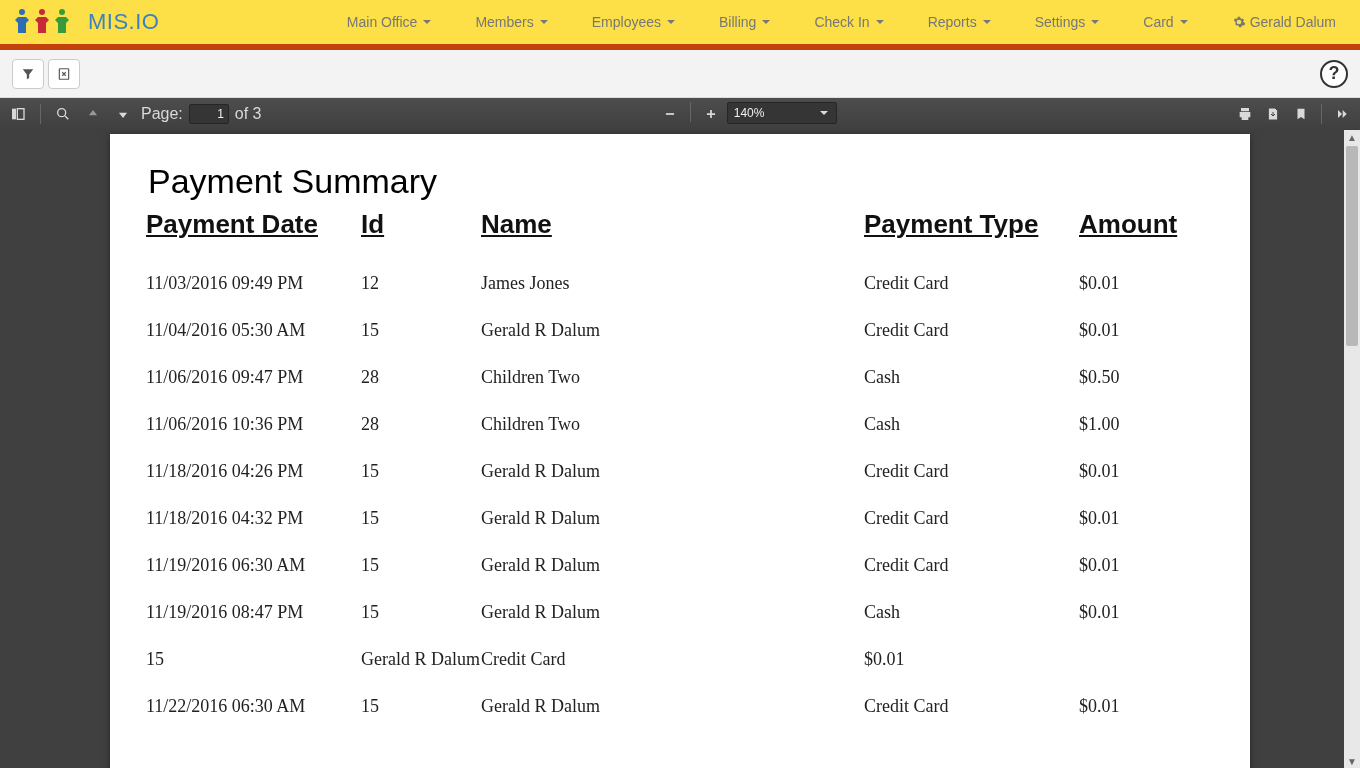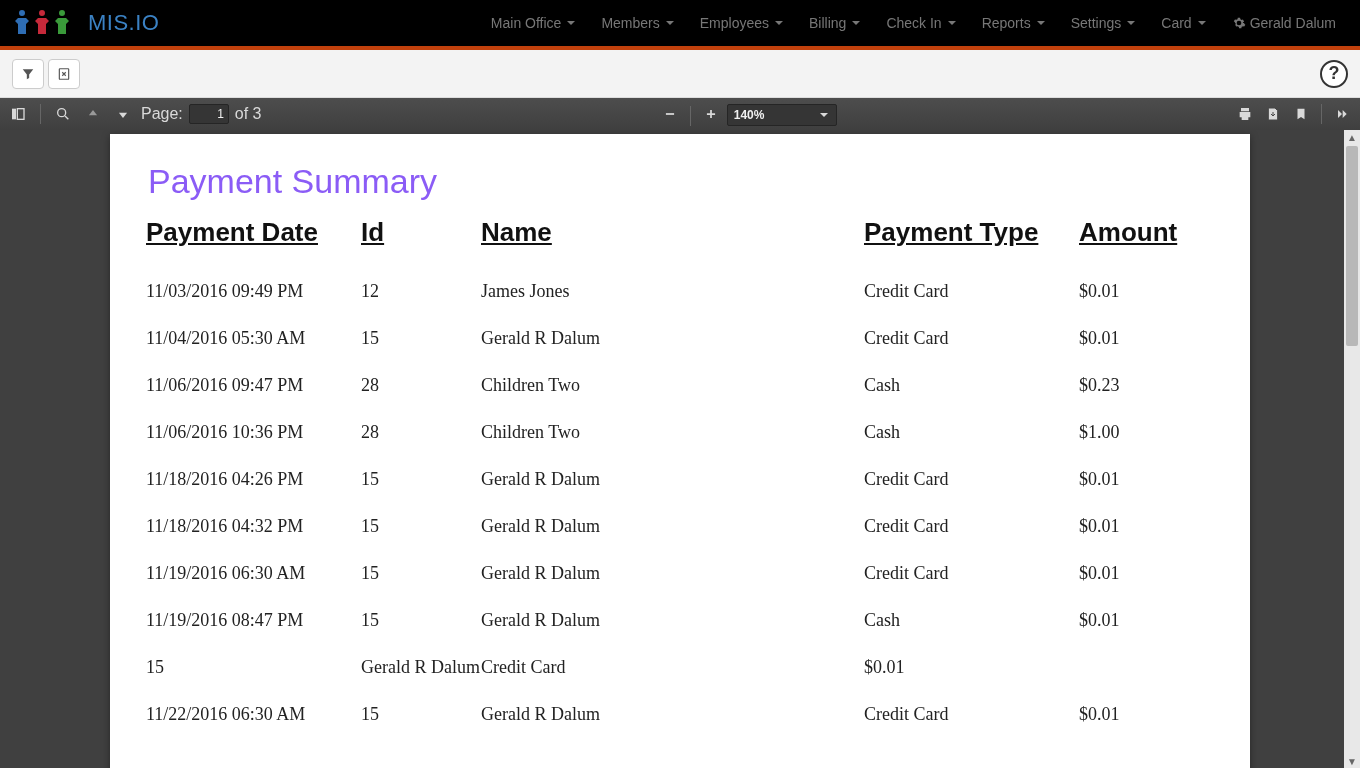--- a/index.html
+++ b/index.html
@@ -8,35 +8,35 @@
     font-size: 14px;
     color: #333;
     background: #fff;
     width: 1360px;
     height: 768px;
     overflow: hidden;
   }
   
   .navbar {
     height: 50px;
-    background: #000000;
-    border-bottom: 4px solid #c2410c;
+    background: #fde047;
+    border-bottom: 6px solid #c2410c;
     display: flex;
     align-items: center;
     padding: 16px 12px;
   }
   .brand {
     display: flex;
     align-items: center;
     gap: 4px;
     margin-right: auto;
   }
   .brand svg { width: 72px; height: 32px; }
   .brand-text { font-size: 22px; font-weight: 400; color: #3b82c4; letter-spacing: 0.5px; }
-  .nav-right { display: flex; align-items: center; gap: 2px; }
+  .nav-right { display: flex; align-items: center; gap: 20px; }
   .nav-item {
     display: flex;
     align-items: center;
     gap: 4px;
     padding: 15px 12px;
     color: #777;
     font-size: 14px;
     cursor: pointer;
     white-space: nowrap;
   }
@@ -117,21 +117,21 @@
   .page-input {
     width: 40px;
     background: #353535;
     border: 1px solid #252525;
     color: #f0f0f0;
     text-align: right;
     padding: 2px 4px;
     border-radius: 2px;
     font-size: 12px;
   }
-  .pdf-center { margin-left:auto; margin-right:auto; display:flex; align-items:flex-end; gap:4px;font-weight:bold; }
+  .pdf-center { margin-left:auto; margin-right:auto; display:flex; align-items:flex-start; gap:4px; }
   .zoom-select {
     background: #353535;
     border: 1px solid #252525;
     color: #f0f0f0;
     height: 22px;
     padding: 0 20px 0 6px;
     border-radius: 2px;
     font-size: 12px;
     position: relative;
     min-width: 110px;
@@ -188,22 +188,22 @@
     width: 1140px;
     background: #fff;
     margin-top: 4px;
     box-shadow: 0 2px 8px rgba(0,0,0,0.4);
     padding: 28px 36px 36px 36px;
     min-height: 100%;
   }
   .page h1 {
     font-size: 34px;
     font-weight: 400;
-    color: #8b5cf6;
-    margin-bottom: 16px;
+    color: #000000;
+    margin-bottom: 8px;
     margin-left: 2px;
   }
   .report-table { width: 100%; }
   .report-head, .report-row {
     display: grid;
     grid-template-columns: 215px 120px 383px 215px 1fr;
     align-items: center;
     font-size: 18px;
   }
   .report-head span {
@@ -386,21 +386,21 @@
             <span>15</span>
             <span>Gerald R Dalum</span>
             <span>Credit Card</span>
             <span>$0.01</span>
           </div>
           <div class="report-row">
             <span>11/06/2016 09:47 PM</span>
             <span>28</span>
             <span>Children Two</span>
             <span>Cash</span>
-            <span>$0.23</span>
+            <span>$0.50</span>
           </div>
           <div class="report-row">
             <span>11/06/2016 10:36 PM</span>
             <span>28</span>
             <span>Children Two</span>
             <span>Cash</span>
             <span>$1.00</span>
           </div>
           <div class="report-row">
             <span>11/18/2016 04:26 PM</span>

